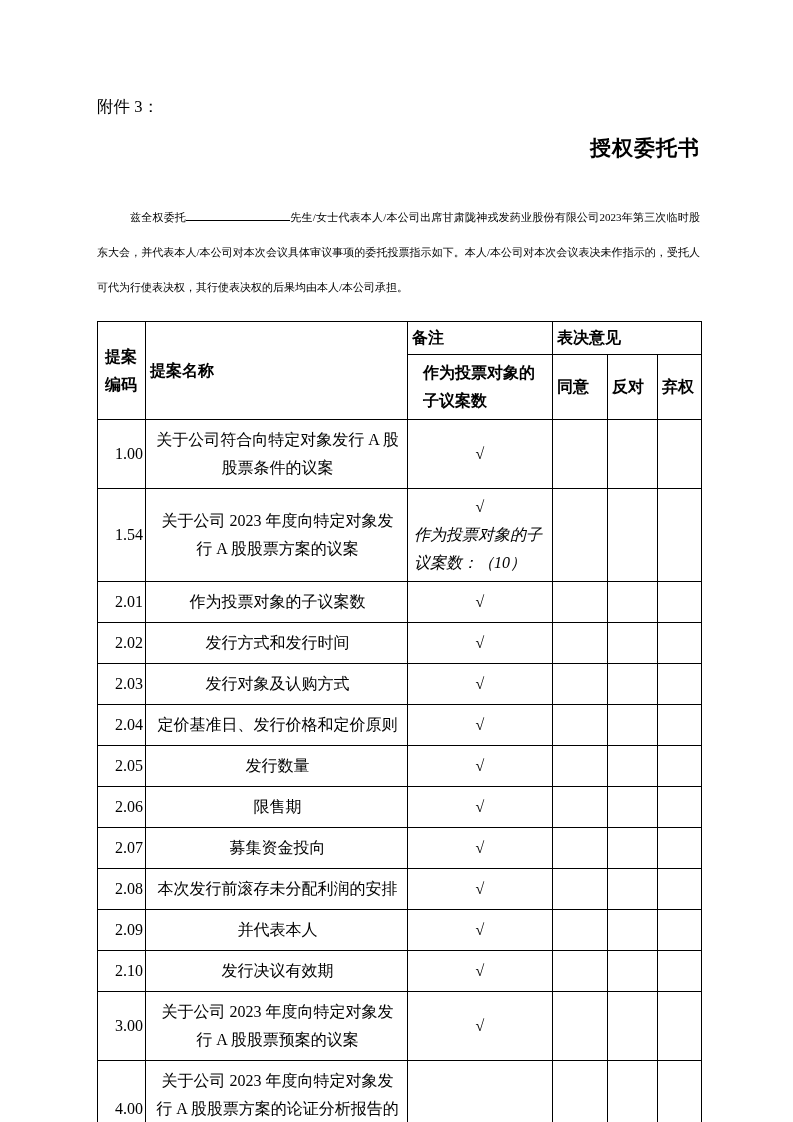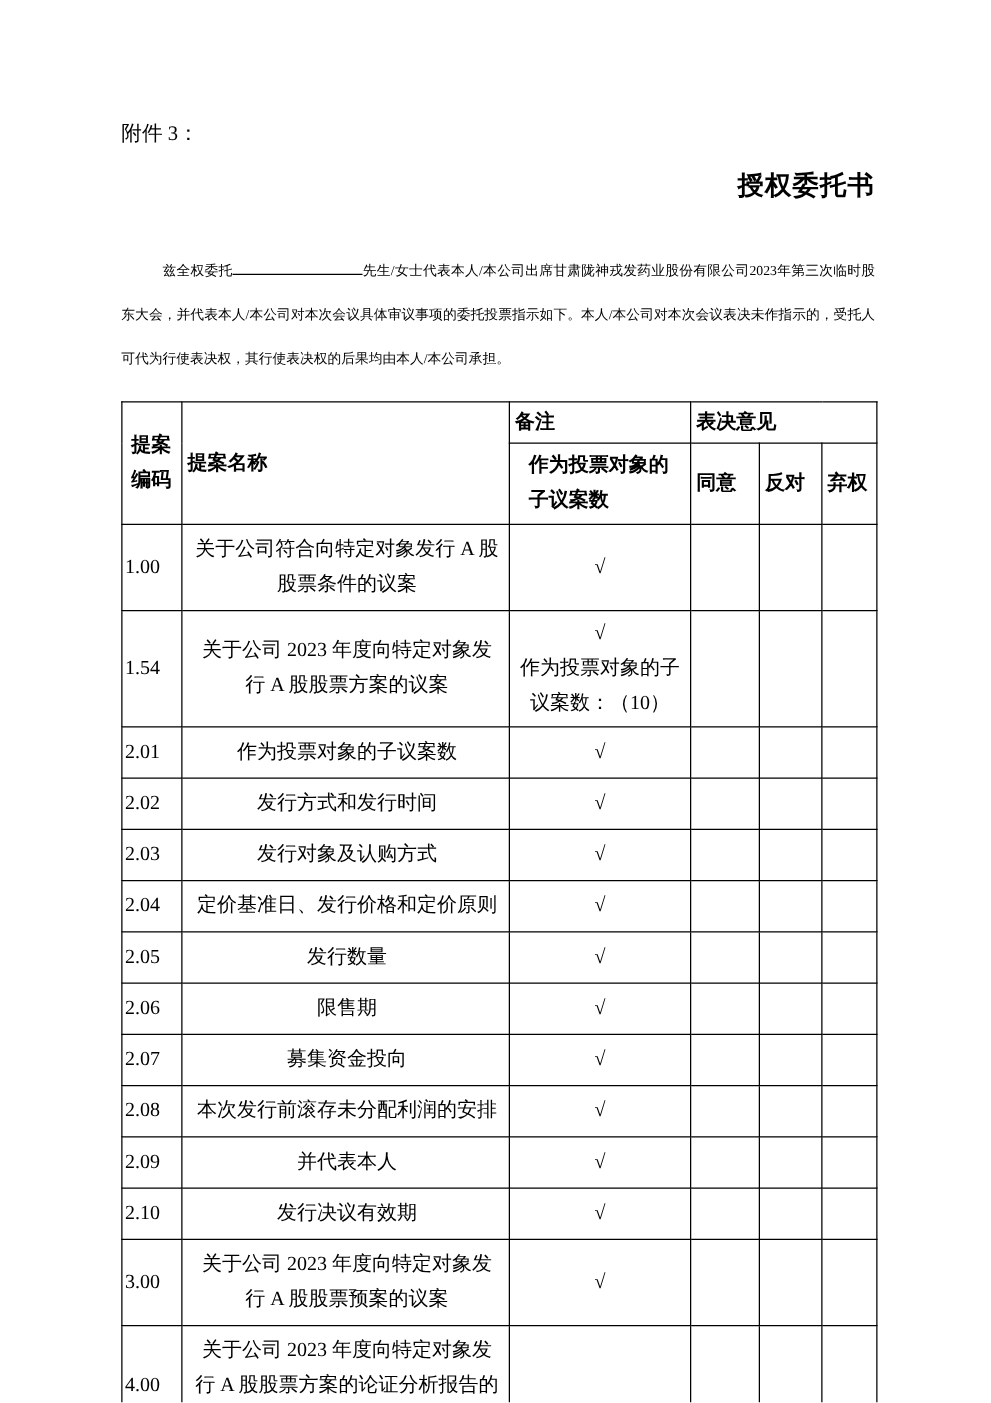--- a/index.html
+++ b/index.html
@@ -61,37 +61,37 @@
   }
   th.hdr-code { padding: 2px 7px; }
   th.hdr-remark-top { height: 32px; }
   th.hdr-remark-note {
     font-weight: bold;
     padding: 4px 15px;
     line-height: 28px;
     height: 60px;
   }
   td.cell-code {
-    text-align: left;
+    text-align: right;
     line-height: 28px;
     padding: 6px 2px;
   }
   td.cell-name {
     text-align: center;
     line-height: 28px;
     padding: 6px 6px 6px 8px;
   }
   td.cell-remark {
     text-align: center;
     line-height: 28px;
     padding: 4px 6px;
   }
   td.cell-vote { height: 32px; }
   .check-mark { text-align: center; }
-  .remark-note { text-align: center; line-height: 28px; }
+  .remark-note { text-align: left; line-height: 28px; font-style: italic; }
 </style>
 </head>
 <body>
 
 <div class="page">
 
   <div class="attachment">附件 3：</div>
 
   <h1 class="doc-title">授权委托书</h1>
 

